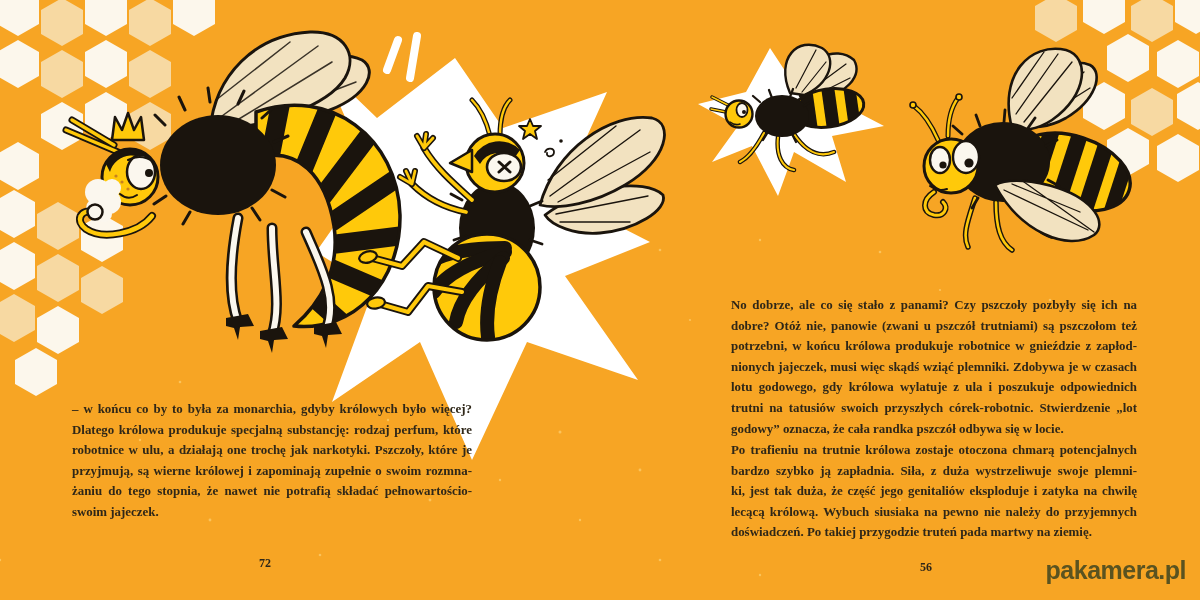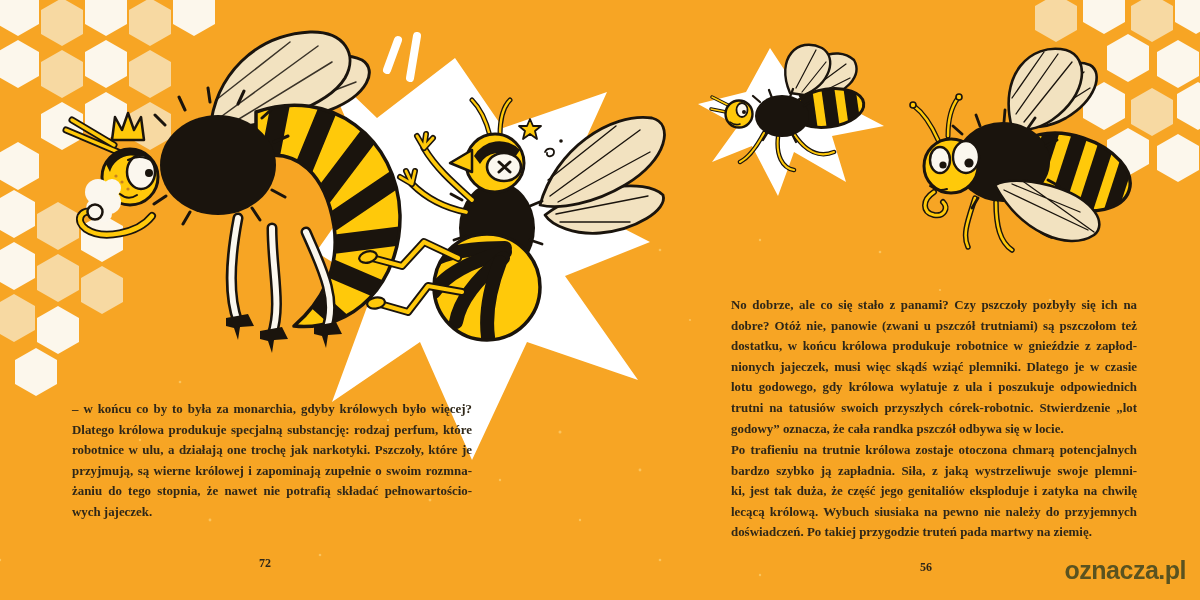--- a/index.html
+++ b/index.html
@@ -376,36 +376,36 @@
     </g>
   </g>
 </svg>
 
   <div class="textblock tb-left">
       <div class="tline">– w końcu co by to była za monarchia, gdyby królowych było więcej?</div>
       <div class="tline">Dlatego królowa produkuje specjalną substancję: rodzaj perfum, które</div>
       <div class="tline">robotnice w ulu, a działają one trochę jak narkotyki. Pszczoły, które je</div>
       <div class="tline">przyjmują, są wierne królowej i zapominają zupełnie o swoim rozmna-</div>
       <div class="tline">żaniu do tego stopnia, że nawet nie potrafią składać pełnowartościo-</div>
-      <div class="tline last">wych jajeczek.</div>
+      <div class="tline last">swoim jajeczek.</div>
     </div>
   <div class="textblock tb-r1">
       <div class="tline">No dobrze, ale co się stało z panami? Czy pszczoły pozbyły się ich na</div>
       <div class="tline">dobre? Otóż nie, panowie (zwani u pszczół trutniami) są pszczołom też</div>
-      <div class="tline">dostatku, w końcu królowa produkuje robotnice w gnieździe z zapłod-</div>
-      <div class="tline">nionych jajeczek, musi więc skądś wziąć plemniki. Dlatego je w czasie</div>
+      <div class="tline">potrzebni, w końcu królowa produkuje robotnice w gnieździe z zapłod-</div>
+      <div class="tline">nionych jajeczek, musi więc skądś wziąć plemniki. Zdobywa je w czasach</div>
       <div class="tline">lotu godowego, gdy królowa wylatuje z ula i poszukuje odpowiednich</div>
       <div class="tline">trutni na tatusiów swoich przyszłych córek-robotnic. Stwierdzenie „lot</div>
       <div class="tline last">godowy” oznacza, że cała randka pszczół odbywa się w locie.</div>
     </div>
   <div class="textblock tb-r2">
       <div class="tline">Po trafieniu na trutnie królowa zostaje otoczona chmarą potencjalnych</div>
-      <div class="tline">bardzo szybko ją zapładnia. Siła, z jaką wystrzeliwuje swoje plemni-</div>
+      <div class="tline">bardzo szybko ją zapładnia. Siła, z duża wystrzeliwuje swoje plemni-</div>
       <div class="tline">ki, jest tak duża, że część jego genitaliów eksploduje i zatyka na chwilę</div>
       <div class="tline">lecącą królową. Wybuch siusiaka na pewno nie należy do przyjemnych</div>
       <div class="tline last">doświadczeń. Po takiej przygodzie truteń pada martwy na ziemię.</div>
     </div>
 
   <div class="pagenum pn-left">72</div>
   <div class="pagenum pn-right">56</div>
 
-  <div class="watermark">oznacza.pl</div>
+  <div class="watermark">pakamera.pl</div>
 </div>
 
 </body></html>

